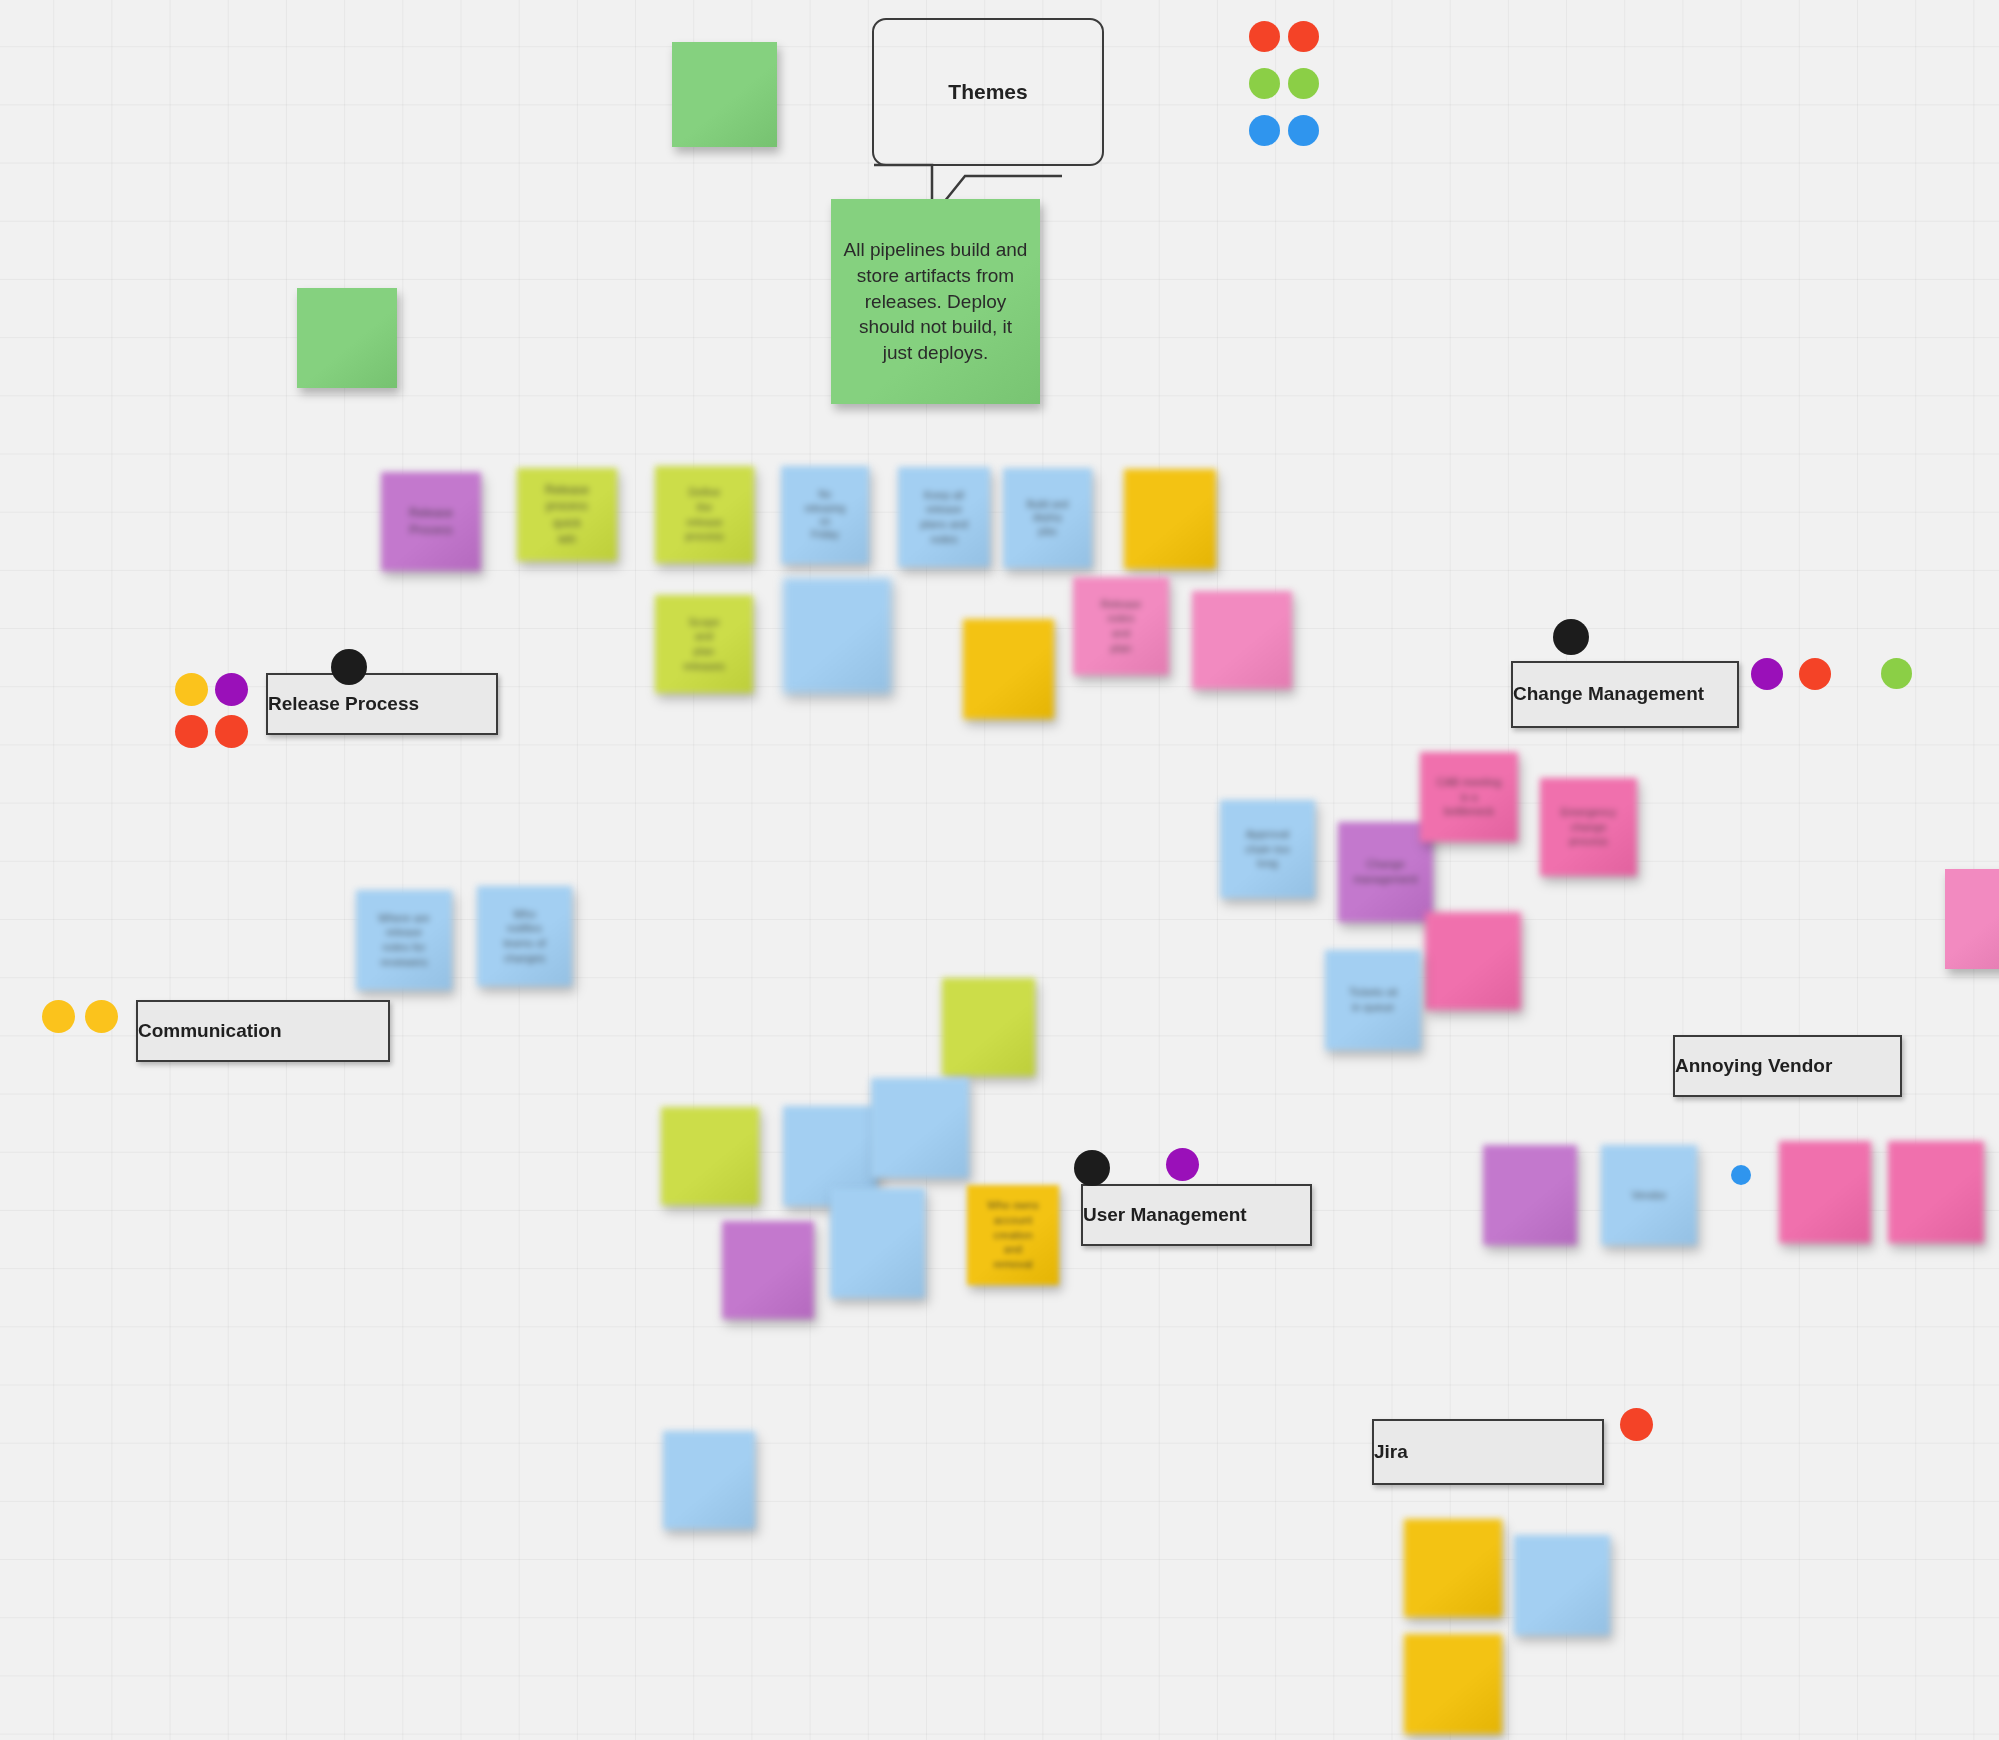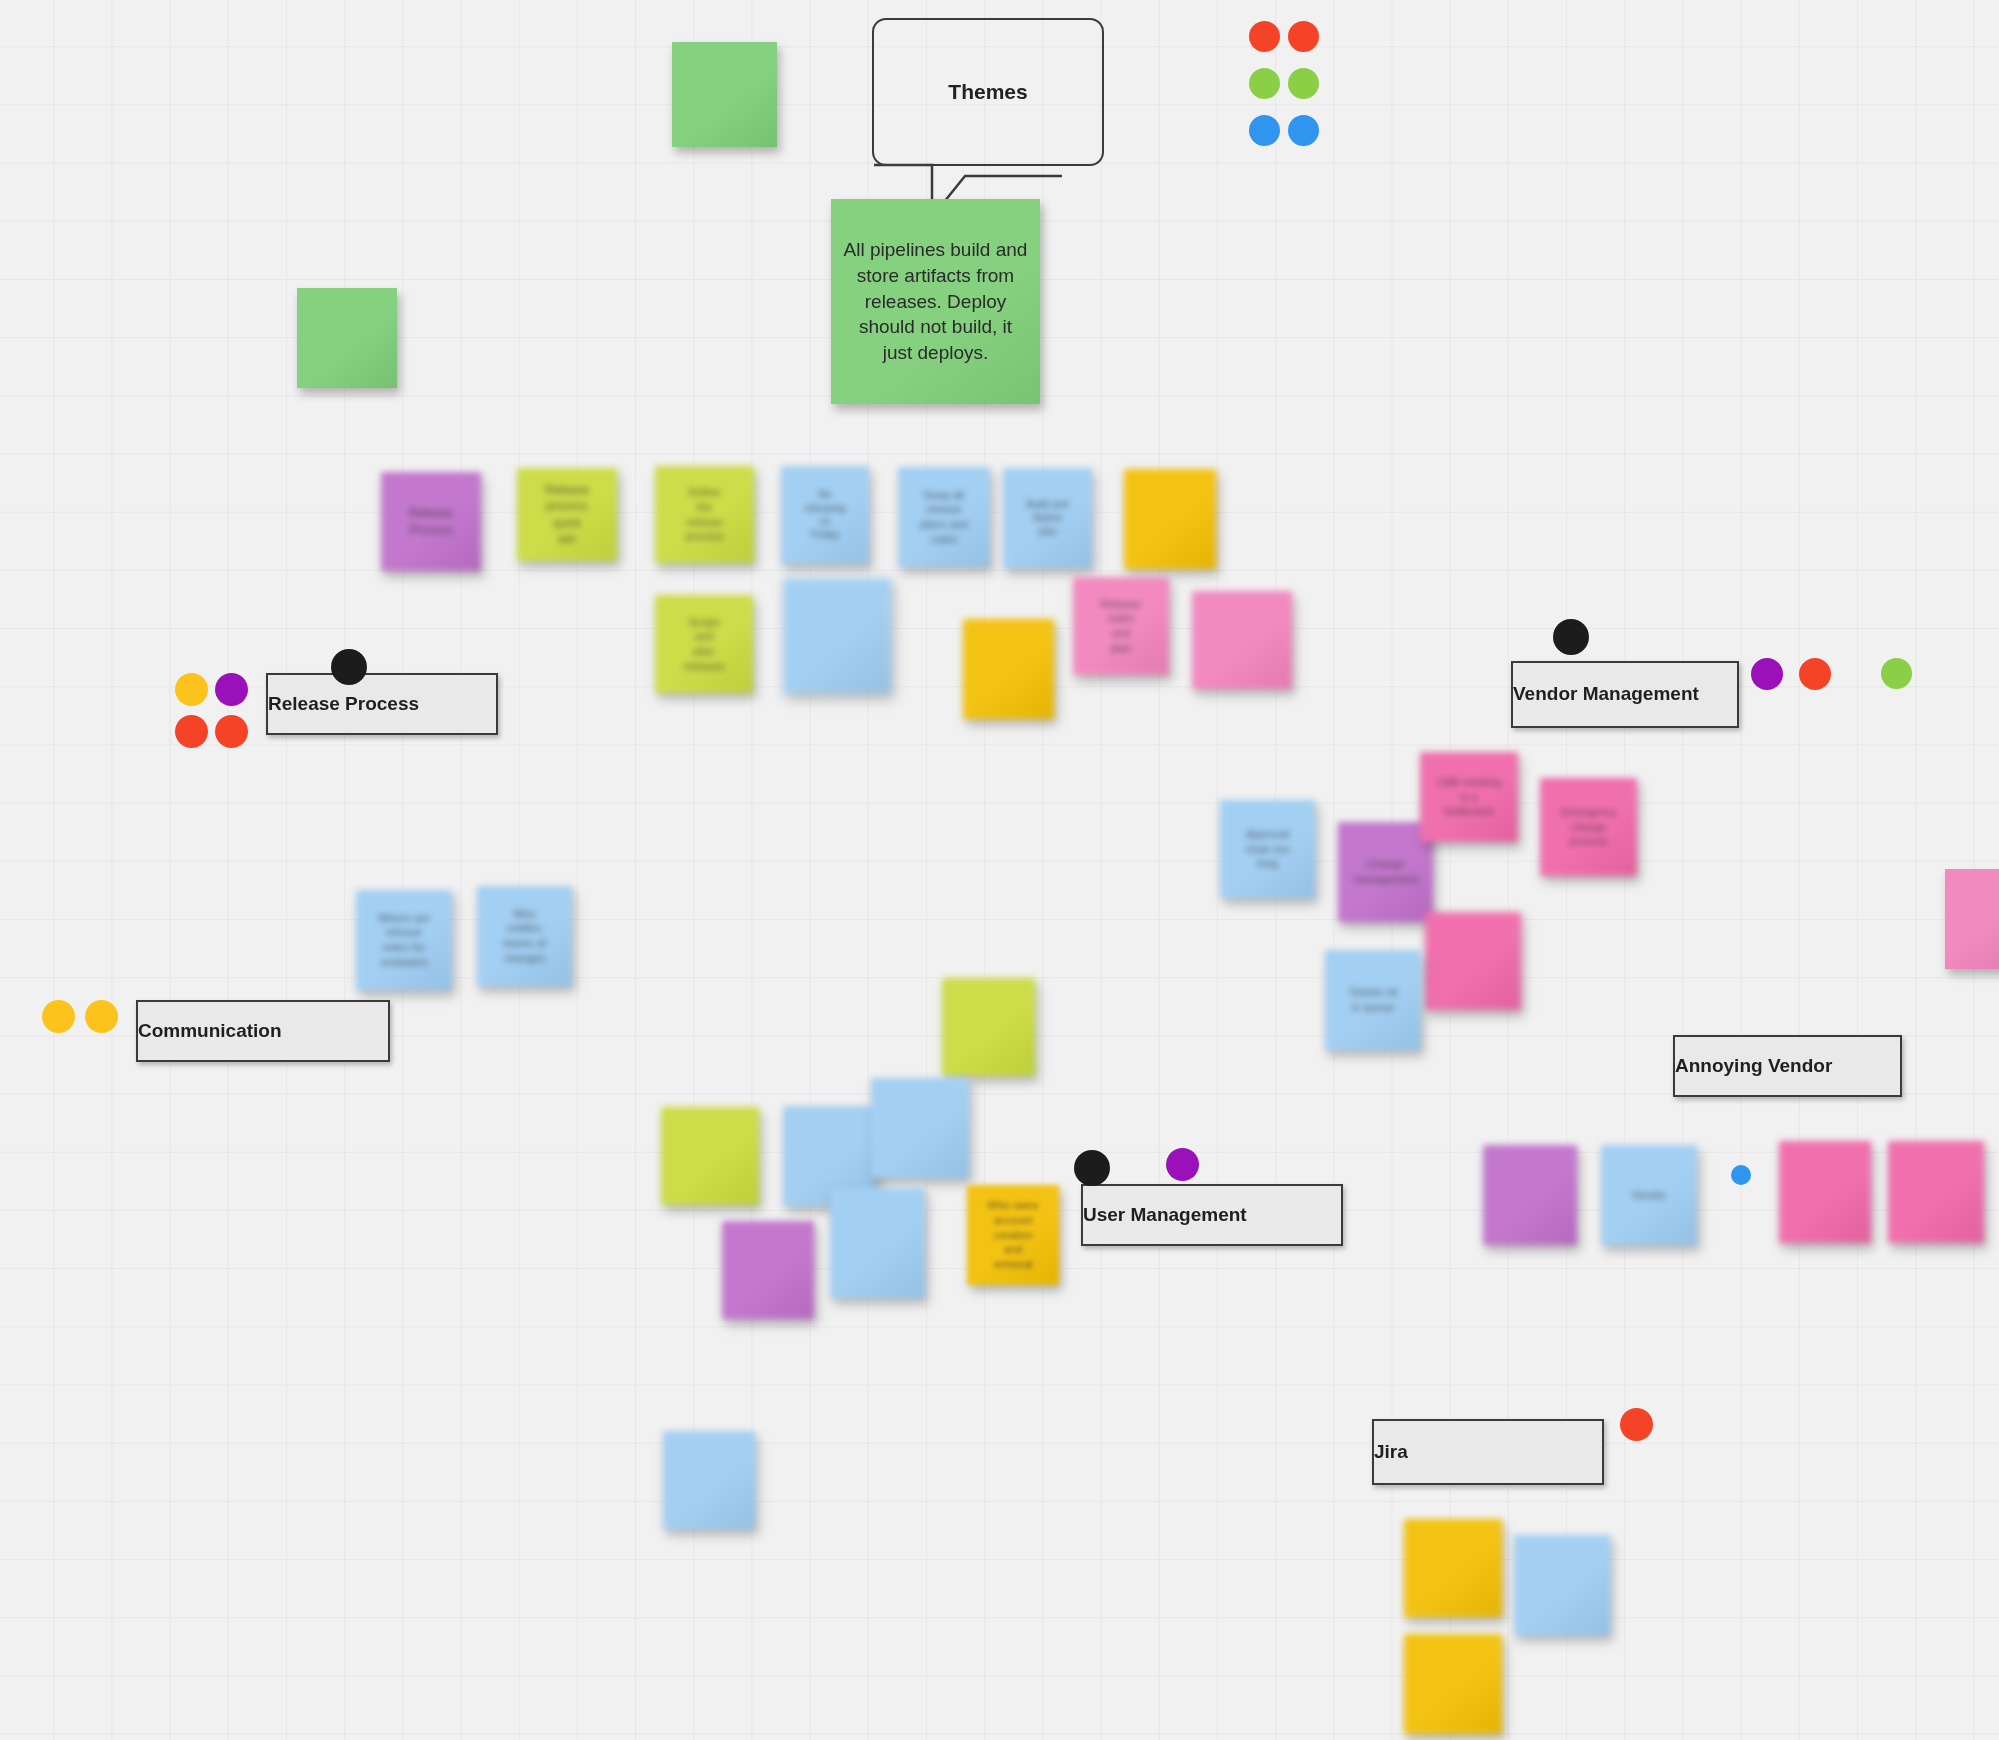--- a/index.html
+++ b/index.html
@@ -179,29 +179,29 @@
 
   <div class="note" id="highlighted-note" style="left: 831px; top: 199px; width: 209px; height: 205px; background: linear-gradient(140deg, rgb(133, 209, 127) 0%, rgb(133, 209, 127) 60%, rgb(120, 196, 114) 100%); font-size: 19px; line-height: 1.35; padding: 28px 12px;">
     <span>All  pipelines build and store artifacts from releases. Deploy should not build, it just deploys.</span>
   </div>
 
   <div id="plates-layer">
       <div class="plate" style="left: 266px; top: 673px; width: 232px; height: 62px; font-size: 19px;">
         <span>Release Process</span>
       </div>
       <div class="plate" style="left: 1511px; top: 661px; width: 228px; height: 67px; font-size: 19px;">
-        <span>Vendor Management</span>
+        <span>Change Management</span>
       </div>
       <div class="plate" style="left: 136px; top: 1000px; width: 254px; height: 62px; font-size: 19px;">
         <span>Communication</span>
       </div>
       <div class="plate" style="left: 1635px; top: 1035px; width: 229px; height: 62px; font-size: 19px; margin-left: 38px;">
         <span>Annoying Vendor</span>
       </div>
-      <div class="plate" style="left: 1081px; top: 1184px; width: 262px; height: 62px; font-size: 19px;">
+      <div class="plate" style="left: 1081px; top: 1184px; width: 231px; height: 62px; font-size: 19px;">
         <span>User Management</span>
       </div>
       <div class="plate" style="left: 1372px; top: 1419px; width: 232px; height: 66px; font-size: 19px;">
         <span>Jira</span>
       </div>
     </div>
   <div id="dots-layer">
       <div class="dot" style="left: 1249px; top: 21px; width: 31px; height: 31px; background: rgb(244, 67, 39);"></div>
       <div class="dot" style="left: 1288px; top: 21px; width: 31px; height: 31px; background: rgb(244, 67, 39);"></div>
       <div class="dot" style="left: 1249px; top: 68px; width: 31px; height: 31px; background: rgb(139, 207, 70);"></div>

